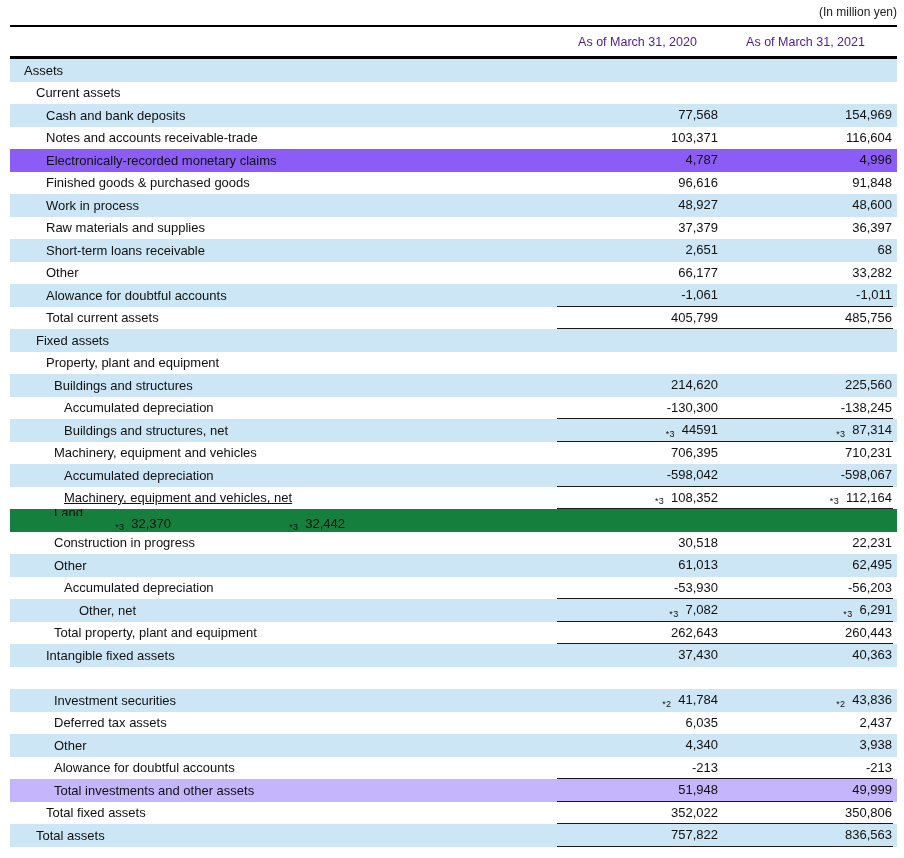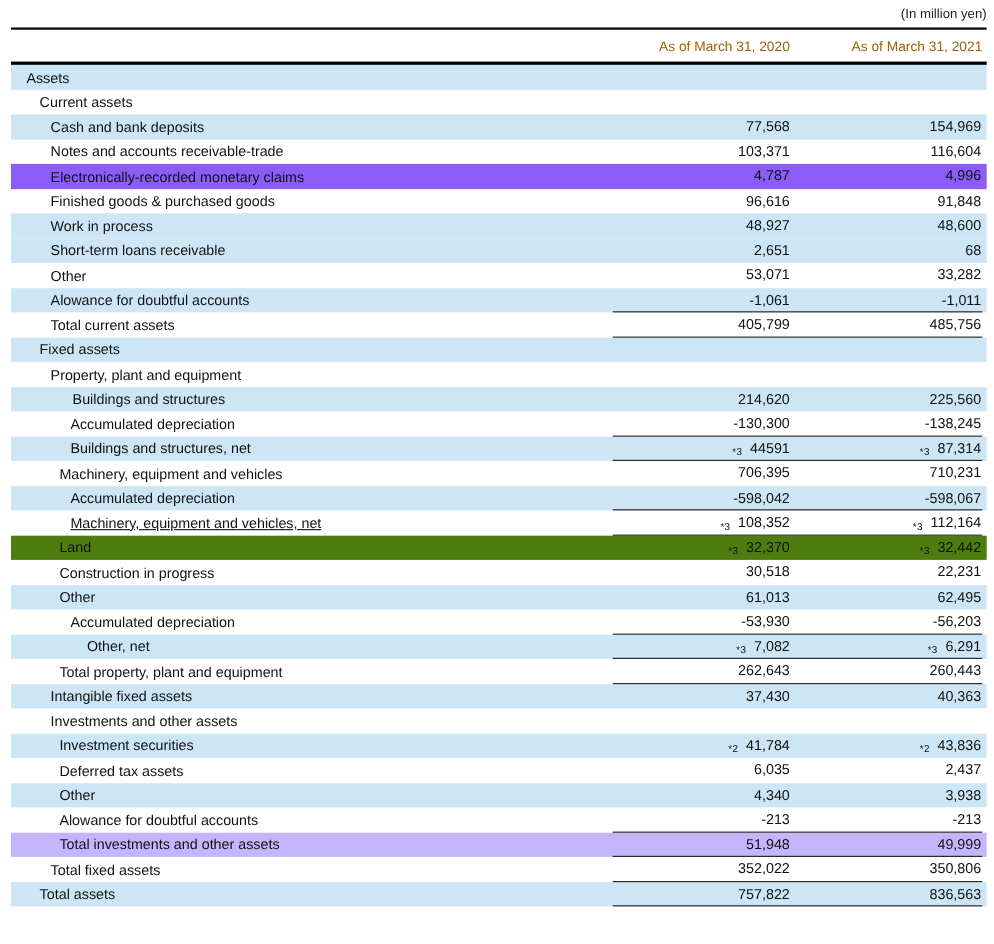--- a/index.html
+++ b/index.html
@@ -39,23 +39,23 @@
     padding-right: 4px;
   }
   .header-row .label-spacer { flex: 1; }
   .hdr-wrap {
     width: 336px;
     display: flex;
     align-items: center;
   }
   .hdr-col {
     font-size: 12.5px;
-    text-align: right;
+    text-align: center;
     white-space: nowrap;
-    color: #a16207;
+    color: #4c1d95;
   }
   .hdr-col.c1 { width: 161px; }
   .hdr-col.c2 { width: 175px; }
 
   .trow {
     display: flex;
     align-items: stretch;
     height: 22.5px;
     box-sizing: border-box;
     padding-right: 4px;
@@ -148,31 +148,38 @@
             <div class="vcell c2"><span>91,848</span></div>
           </div>
         </div>
         <div class="trow" style="background: rgb(204, 230, 245);">
           <div class="rlabel" style="padding-left: 36px;">Work in process</div>
           <div class="vwrap">
             <div class="vcell c1"><span>48,927</span></div>
             <div class="vcell c2"><span>48,600</span></div>
           </div>
         </div>
+        <div class="trow">
+          <div class="rlabel" style="padding-left: 36px;">Raw materials and supplies</div>
+          <div class="vwrap">
+            <div class="vcell c1"><span>37,379</span></div>
+            <div class="vcell c2"><span>36,397</span></div>
+          </div>
+        </div>
         <div class="trow" style="background: rgb(204, 230, 245);">
           <div class="rlabel" style="padding-left: 36px;">Short-term loans receivable</div>
           <div class="vwrap">
             <div class="vcell c1"><span>2,651</span></div>
             <div class="vcell c2"><span>68</span></div>
           </div>
         </div>
         <div class="trow">
           <div class="rlabel" style="padding-left: 36px;">Other</div>
           <div class="vwrap">
-            <div class="vcell c1"><span>53,071</span></div>
+            <div class="vcell c1"><span>66,177</span></div>
             <div class="vcell c2"><span>33,282</span></div>
           </div>
         </div>
         <div class="trow" style="background: rgb(204, 230, 245);">
           <div class="rlabel" style="padding-left: 36px;">Alowance for doubtful accounts</div>
           <div class="vwrap rule">
             <div class="vcell c1"><span>-1,061</span></div>
             <div class="vcell c2"><span>-1,011</span></div>
           </div>
         </div>
@@ -191,21 +198,21 @@
           </div>
         </div>
         <div class="trow">
           <div class="rlabel" style="padding-left: 36px;">Property, plant and equipment</div>
           <div class="vwrap">
             <div class="vcell c1"><span></span></div>
             <div class="vcell c2"><span></span></div>
           </div>
         </div>
         <div class="trow" style="background: rgb(204, 230, 245);">
-          <div class="rlabel" style="padding-left: 56px;">Buildings and structures</div>
+          <div class="rlabel" style="padding-left: 44px;">Buildings and structures</div>
           <div class="vwrap">
             <div class="vcell c1"><span>214,620</span></div>
             <div class="vcell c2"><span>225,560</span></div>
           </div>
         </div>
         <div class="trow">
           <div class="rlabel" style="padding-left: 54px;">Accumulated depreciation</div>
           <div class="vwrap rule">
             <div class="vcell c1"><span>-130,300</span></div>
             <div class="vcell c2"><span>-138,245</span></div>
@@ -232,21 +239,21 @@
             <div class="vcell c2"><span>-598,067</span></div>
           </div>
         </div>
         <div class="trow">
           <div class="rlabel" style="padding-left: 54px; text-decoration: underline;">Machinery, equipment and vehicles, net</div>
           <div class="vwrap rule">
             <div class="vcell c1"><span class="fn">*3</span><span>108,352</span></div>
             <div class="vcell c2"><span class="fn">*3</span><span>112,164</span></div>
           </div>
         </div>
-        <div class="trow" style="background: #4d7c0f;">
+        <div class="trow" style="background: #15803d; flex-direction: column;">
           <div class="rlabel" style="padding-left: 44px;">Land</div>
           <div class="vwrap">
             <div class="vcell c1"><span class="fn">*3</span><span>32,370</span></div>
             <div class="vcell c2"><span class="fn">*3</span><span>32,442</span></div>
           </div>
         </div>
         <div class="trow">
           <div class="rlabel" style="padding-left: 44px;">Construction in progress</div>
           <div class="vwrap">
             <div class="vcell c1"><span>30,518</span></div>
@@ -282,21 +289,20 @@
           </div>
         </div>
         <div class="trow" style="background: rgb(204, 230, 245);">
           <div class="rlabel" style="padding-left: 36px;">Intangible fixed assets</div>
           <div class="vwrap">
             <div class="vcell c1"><span>37,430</span></div>
             <div class="vcell c2"><span>40,363</span></div>
           </div>
         </div>
         <div class="trow">
-          <div class="rlabel" style="padding-left: 36px;">Investments and other assets</div>
           <div class="vwrap">
             <div class="vcell c1"><span></span></div>
             <div class="vcell c2"><span></span></div>
           </div>
         </div>
         <div class="trow" style="background: rgb(204, 230, 245); gap: 20px;">
           <div class="rlabel" style="padding-left: 44px;">Investment securities</div>
           <div class="vwrap">
             <div class="vcell c1"><span class="fn">*2</span><span>41,784</span></div>
             <div class="vcell c2"><span class="fn">*2</span><span>43,836</span></div>

